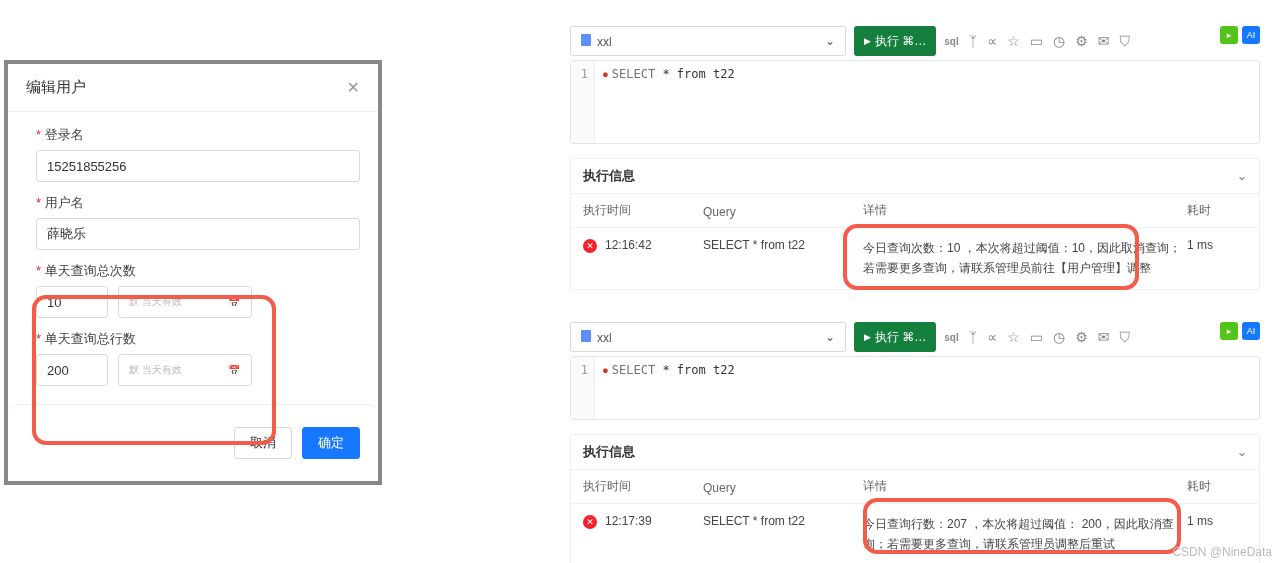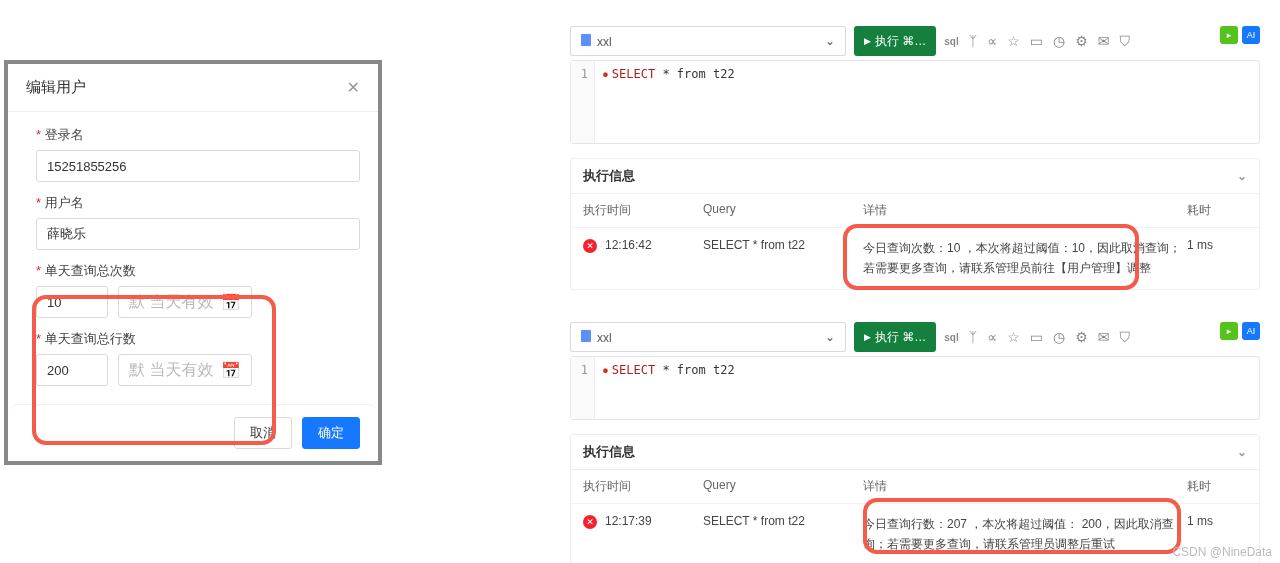--- a/index.html
+++ b/index.html
@@ -10,25 +10,25 @@
 .dialog-wrap { position: absolute; left: 4px; top: 60px; width: 378px; border: 4px solid #888; background: #fff; }
 .dialog-header { display: flex; justify-content: space-between; align-items: center; padding: 14px 18px; border-bottom: 1px solid #eee; }
 .dialog-title { font-size: 15px; color: #333; }
 .close-x { font-size: 16px; color: #999; cursor: pointer; }
 .dialog-body { padding: 14px 18px 6px 18px; position: relative; margin-left: 10px; }
 .form-row { margin-bottom: 12px; }
 .form-label { font-size: 13px; color: #444; margin-bottom: 6px; display: block; }
 .text-input { width: 100%; height: 32px; border: 1px solid #d9d9d9; border-radius: 3px; padding: 0 10px; font-size: 13px; color: #333; }
 .text-input.narrow { width: 72px; }
 .inline-inputs { display: flex; gap: 10px; align-items: center; }
-.date-input { width: 134px; height: 32px; border: 1px solid #d9d9d9; border-radius: 3px; padding: 0 10px; color: #bbb; font-size: 16px; display: flex; align-items: center; justify-content: space-between; }
+.date-input { width: 134px; height: 32px; border: 1px solid #d9d9d9; border-radius: 3px; padding: 0 10px; color: #bbb; font-size: 10px; display: flex; align-items: center; justify-content: space-between; }
 .cal-icon { color: #bbb; }
 .highlight-box { border: 4px solid #f55b4a; border-radius: 14px; position: absolute; }
 .hb1 { left: 14px; top: 183px; width: 244px; height: 150px; }
-.dialog-footer { display: flex; justify-content: flex-end; gap: 10px; padding: 12px 18px; border-top: 1px solid #f0f0f0; border-radius: 10px; }
+.dialog-footer { display: flex; justify-content: flex-end; gap: 10px; padding: 22px 18px; border-top: 1px solid #f0f0f0; border-radius: 10px; }
 .btn { height: 32px; padding: 0 15px; border-radius: 3px; font-size: 13px; cursor: pointer; border: 1px solid #d9d9d9; background: #fff; color: #333; }
 .btn-primary { background: #1677ff; border-color: #1677ff; color: #fff; }
 
 
 .panel { position: absolute; width: 690px; background: #fff; }
 .panel1 { left: 570px; top: 26px; }
 .panel2 { left: 570px; top: 322px; }
 .toolbar { display: flex; align-items: center; gap: 8px; margin-bottom: 4px; }
 .db-select { width: 276px; height: 30px; border: 1px solid #d9d9d9; border-radius: 2px; display: flex; align-items: center; padding: 0 10px; font-size: 12px; color: #555; justify-content: space-between; }
 .db-ico { width: 10px; height: 12px; background: #5b8ff9; display: inline-block; margin-right: 6px; border-radius: 1px; }
@@ -37,25 +37,25 @@
 .tool-icons { display: flex; gap: 10px; color: #888; font-size: 14px; align-items: center; }
 .tool-icons span { cursor: pointer; }
 .right-badges { position: absolute; right: 0; top: 0; display: flex; gap: 4px; }
 .badge { width: 18px; height: 18px; border-radius: 3px; display: flex; align-items: center; justify-content: center; font-size: 9px; color: #fff; }
 .badge-green { background: #52c41a; }
 .badge-blue { background: #1677ff; }
 .editor { border: 1px solid #e5e5e5; border-radius: 3px; display: flex; font-family: Menlo, Consolas, monospace; font-size: 12px; height: 84px; }
 .editor .gutter { width: 24px; background: #fafafa; color: #999; text-align: right; padding: 6px 6px 0 0; border-right: 1px solid #eee; }
 .editor .code { padding: 6px 8px; }
 .code .red-dot::before { content: "●"; color: #d93025; font-size: 8px; margin-right: 4px; vertical-align: 1px; }
-.kw { color: #b91c1c; text-align: right; }
+.kw { color: #737373; text-align: right; }
 .result-block { margin-top: 14px; border: 1px solid #eee; border-radius: 3px; }
 .res-head { display: flex; justify-content: space-between; align-items: center; padding: 8px 12px; border-bottom: 1px solid #eee; font-size: 13px; font-weight: 600; }
 .chev { color: #999; font-size: 12px; cursor: pointer; }
-.res-cols { display: flex; padding: 8px 12px; font-size: 12px; color: #666; border-bottom: 1px solid #f2f2f2; }
+.res-cols { display: flex; padding: 8px 12px; font-size: 12px; color: #666; border-bottom: 1px solid #f2f2f2; align-items: flex-end; }
 .c-time { width: 120px; }
 .c-query { width: 160px; }
 .c-detail { flex: 1; }
 .c-cost { width: 60px; }
 .res-row { display: flex; padding: 10px 12px; font-size: 12px; color: #444; align-items: flex-start; position: relative; }
 .res-row .err-ico { width: 14px; height: 14px; border-radius: 50%; background: #f5222d; color: #fff; display: inline-flex; align-items: center; justify-content: center; font-size: 9px; margin-right: 8px; }
 .detail-text { line-height: 1.7; }
 .hb-detail { border: 4px solid #f55b4a; border-radius: 14px; position: absolute; }
 .watermark { position: absolute; right: 8px; bottom: 4px; font-size: 12px; color: #bbb; }
 </style>

